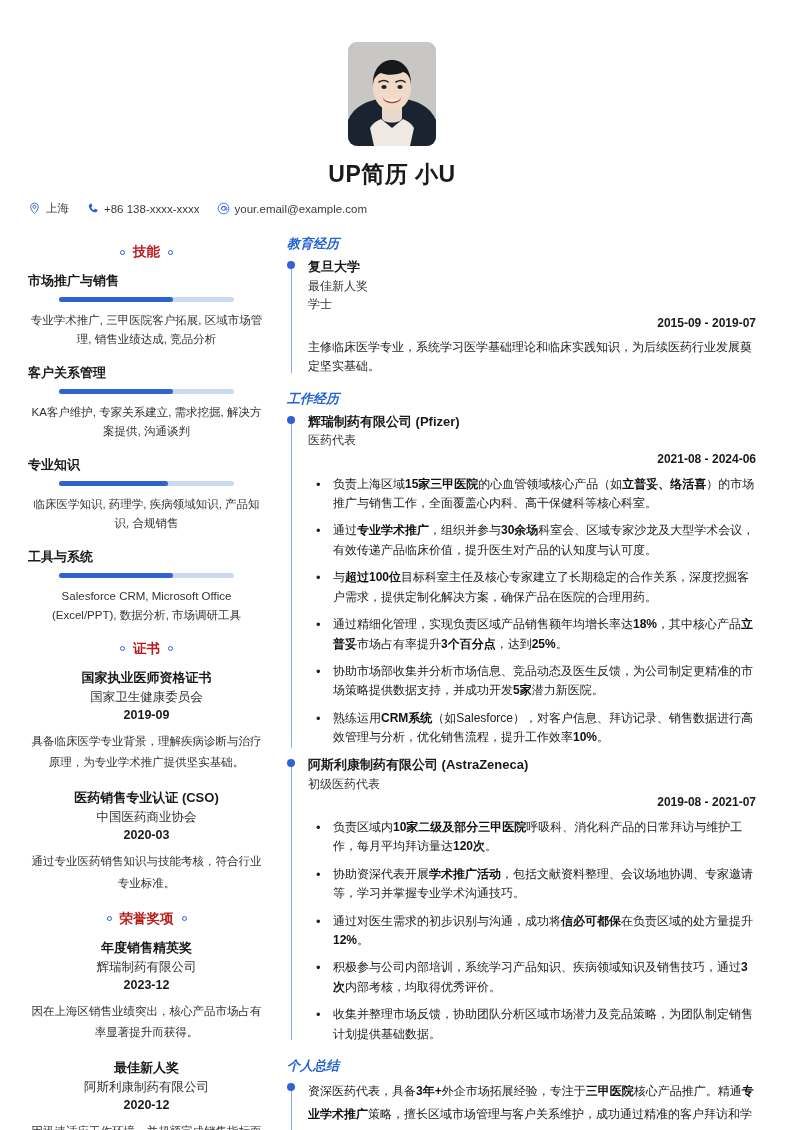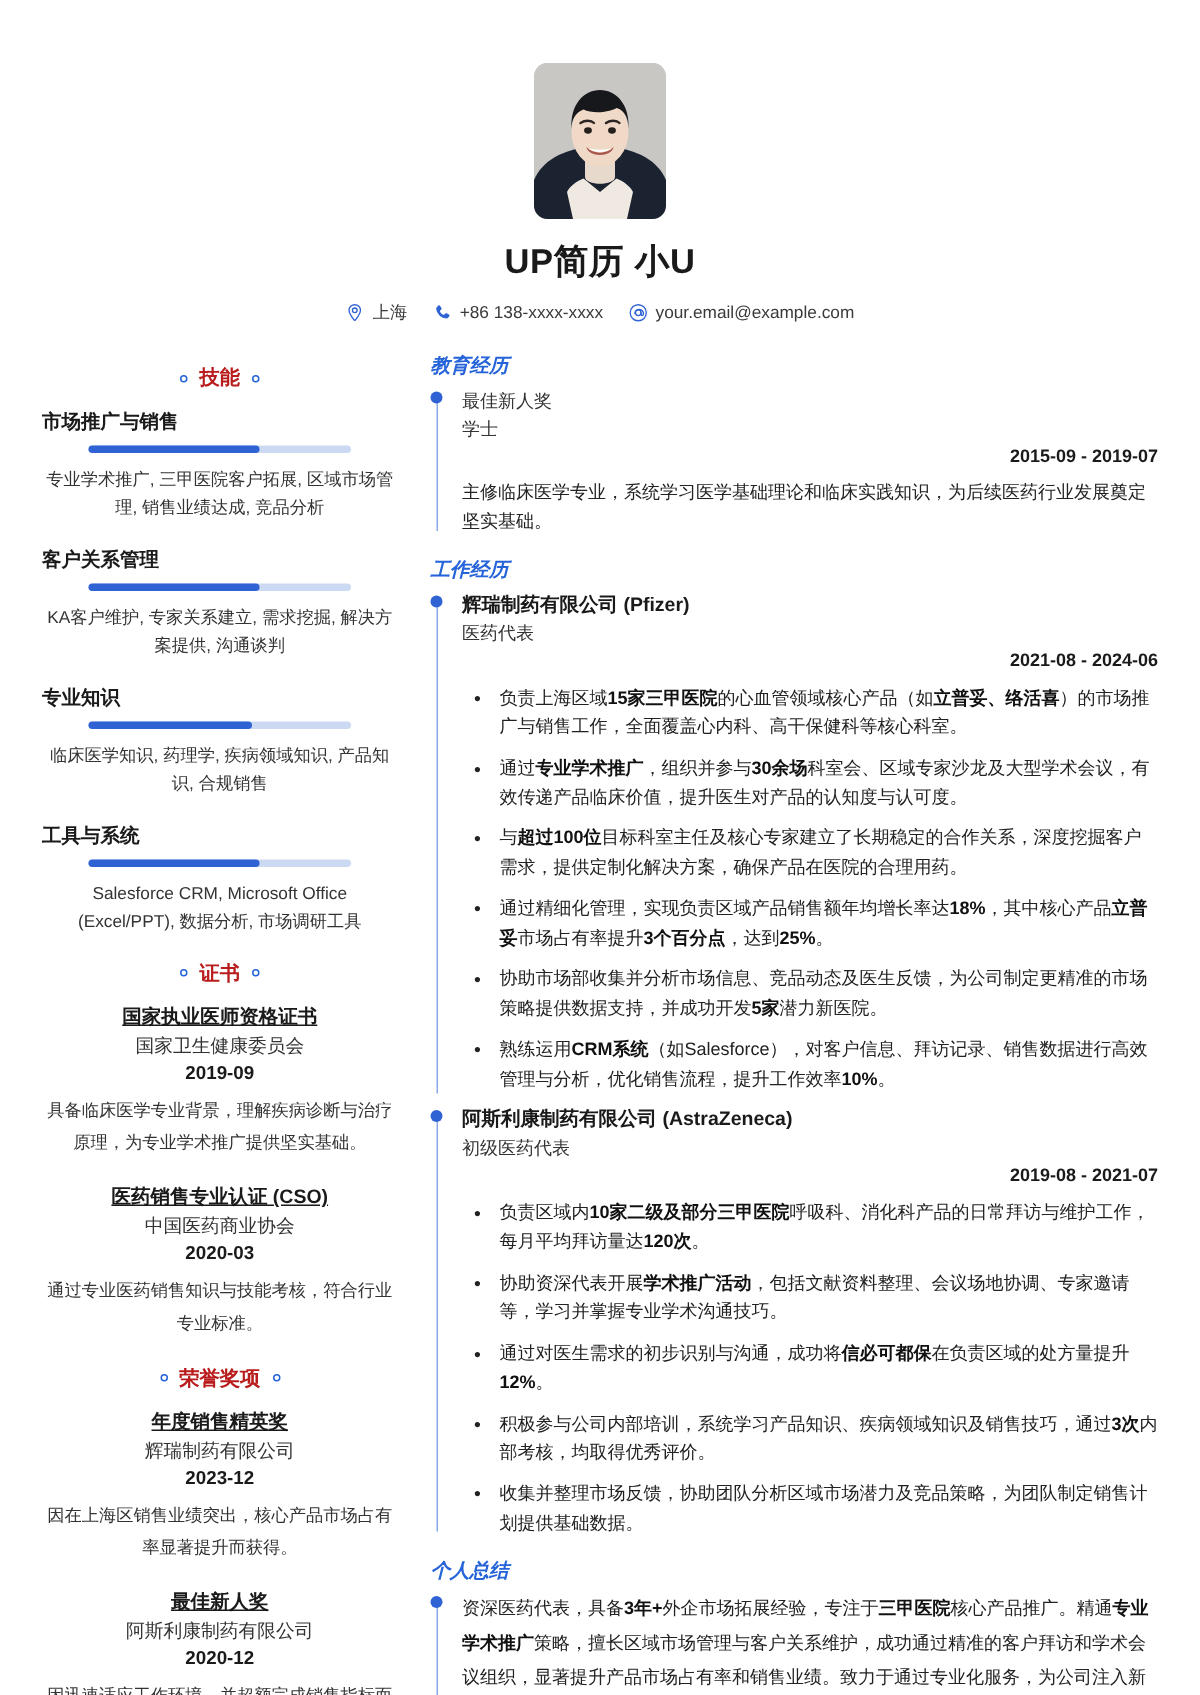--- a/index.html
+++ b/index.html
@@ -5,21 +5,21 @@
   * { box-sizing: border-box; margin: 0; padding: 0; }
   html, body {
     width: 800px; height: 1130px;
     background: #ffffff;
     font-family: "Liberation Sans", "DejaVu Sans", sans-serif;
     color: #222;
   }
   .page {
     width: 800px; height: 1130px;
     position: relative;
-    padding: 36px 28px 10px 28px;
+    padding: 36px 44px 10px 28px;
     overflow: hidden;
   }
 
   
   .header { text-align: center; }
   .photo {
     width: 88px; height: 104px;
     margin: 6px auto 0 auto;
     border-radius: 9px;
     overflow: hidden;
@@ -27,21 +27,21 @@
     background: #cfcdca;
   }
   .photo svg { display:block; width:100%; height:100%; }
   .full-name {
     font-size: 23px; font-weight: 700;
     letter-spacing: .5px;
     margin-top: 13px; color: #1a1a1a;
   }
   .contact-row {
     margin-top: 11px;
-    display: flex; justify-content: center; align-items: center;
+    display: flex; align-items: center;
     gap: 17px;
     font-size: 11.5px; color: #3a3a3a;
   }
   .contact-item { display: flex; align-items: center; gap: 5px; white-space: nowrap; }
   .contact-item .ci { width: 13px; height: 13px; flex: 0 0 13px; display:block; }
   .contact-item .ci svg { display:block; }
 
   
   .columns { display: flex; margin-top: 19px; align-items: flex-start; }
   .left-col { width: 245px; flex: 0 0 245px; padding-right: 8px; }
@@ -68,21 +68,21 @@
     height: 5px; border-radius: 3px;
     background: #ccd9f2;
     margin: 0 31px 9px 31px;
   }
   .bar-fill { height: 5px; border-radius: 3px; background: #2f63d4; }
   .skill-desc {
     font-size: 11.5px; line-height: 1.65; color: #333;
     text-align: center; padding: 0 2px;
   }
   .entry { margin-bottom: 16px; text-align: center; }
-  .entry-title { font-size: 13px; font-weight: 700; color: #1a1a1a; text-decoration: underline; }
+  .entry-title { font-size: 13px; font-weight: 700; color: #1a1a1a; }
   .entry-org { font-size: 12.5px; color: #333; margin-top: 2px; }
   .entry-date { font-size: 12.5px; font-weight: 700; color: #1a1a1a; margin-top: 2px; }
   .entry-desc {
     font-size: 11.5px; line-height: 1.85; color: #333;
     margin-top: 9px; text-align: center;
   }
 
   
   .main-sec { margin-bottom: 13px; }
   .main-head {
@@ -256,20 +256,21 @@
         <div class="entry-desc">因迅速适应工作环境，并超额完成销售指标而获得。</div>
       </div>
 
     </div>
 
     <div class="right-col">
 
       <div class="main-sec">
         <div class="main-head">教育经历</div>
         <div class="tl tl-last">
+          <div class="org">复旦大学</div>
           <div class="role">最佳新人奖</div>
           <div class="role">学士</div>
           <div class="dates">2015-09 - 2019-07</div>
           <div class="edu-desc">主修临床医学专业，系统学习医学基础理论和临床实践知识，为后续医药行业发展奠定坚实基础。</div>
         </div>
       </div>
 
       <div class="main-sec">
         <div class="main-head">工作经历</div>
 

